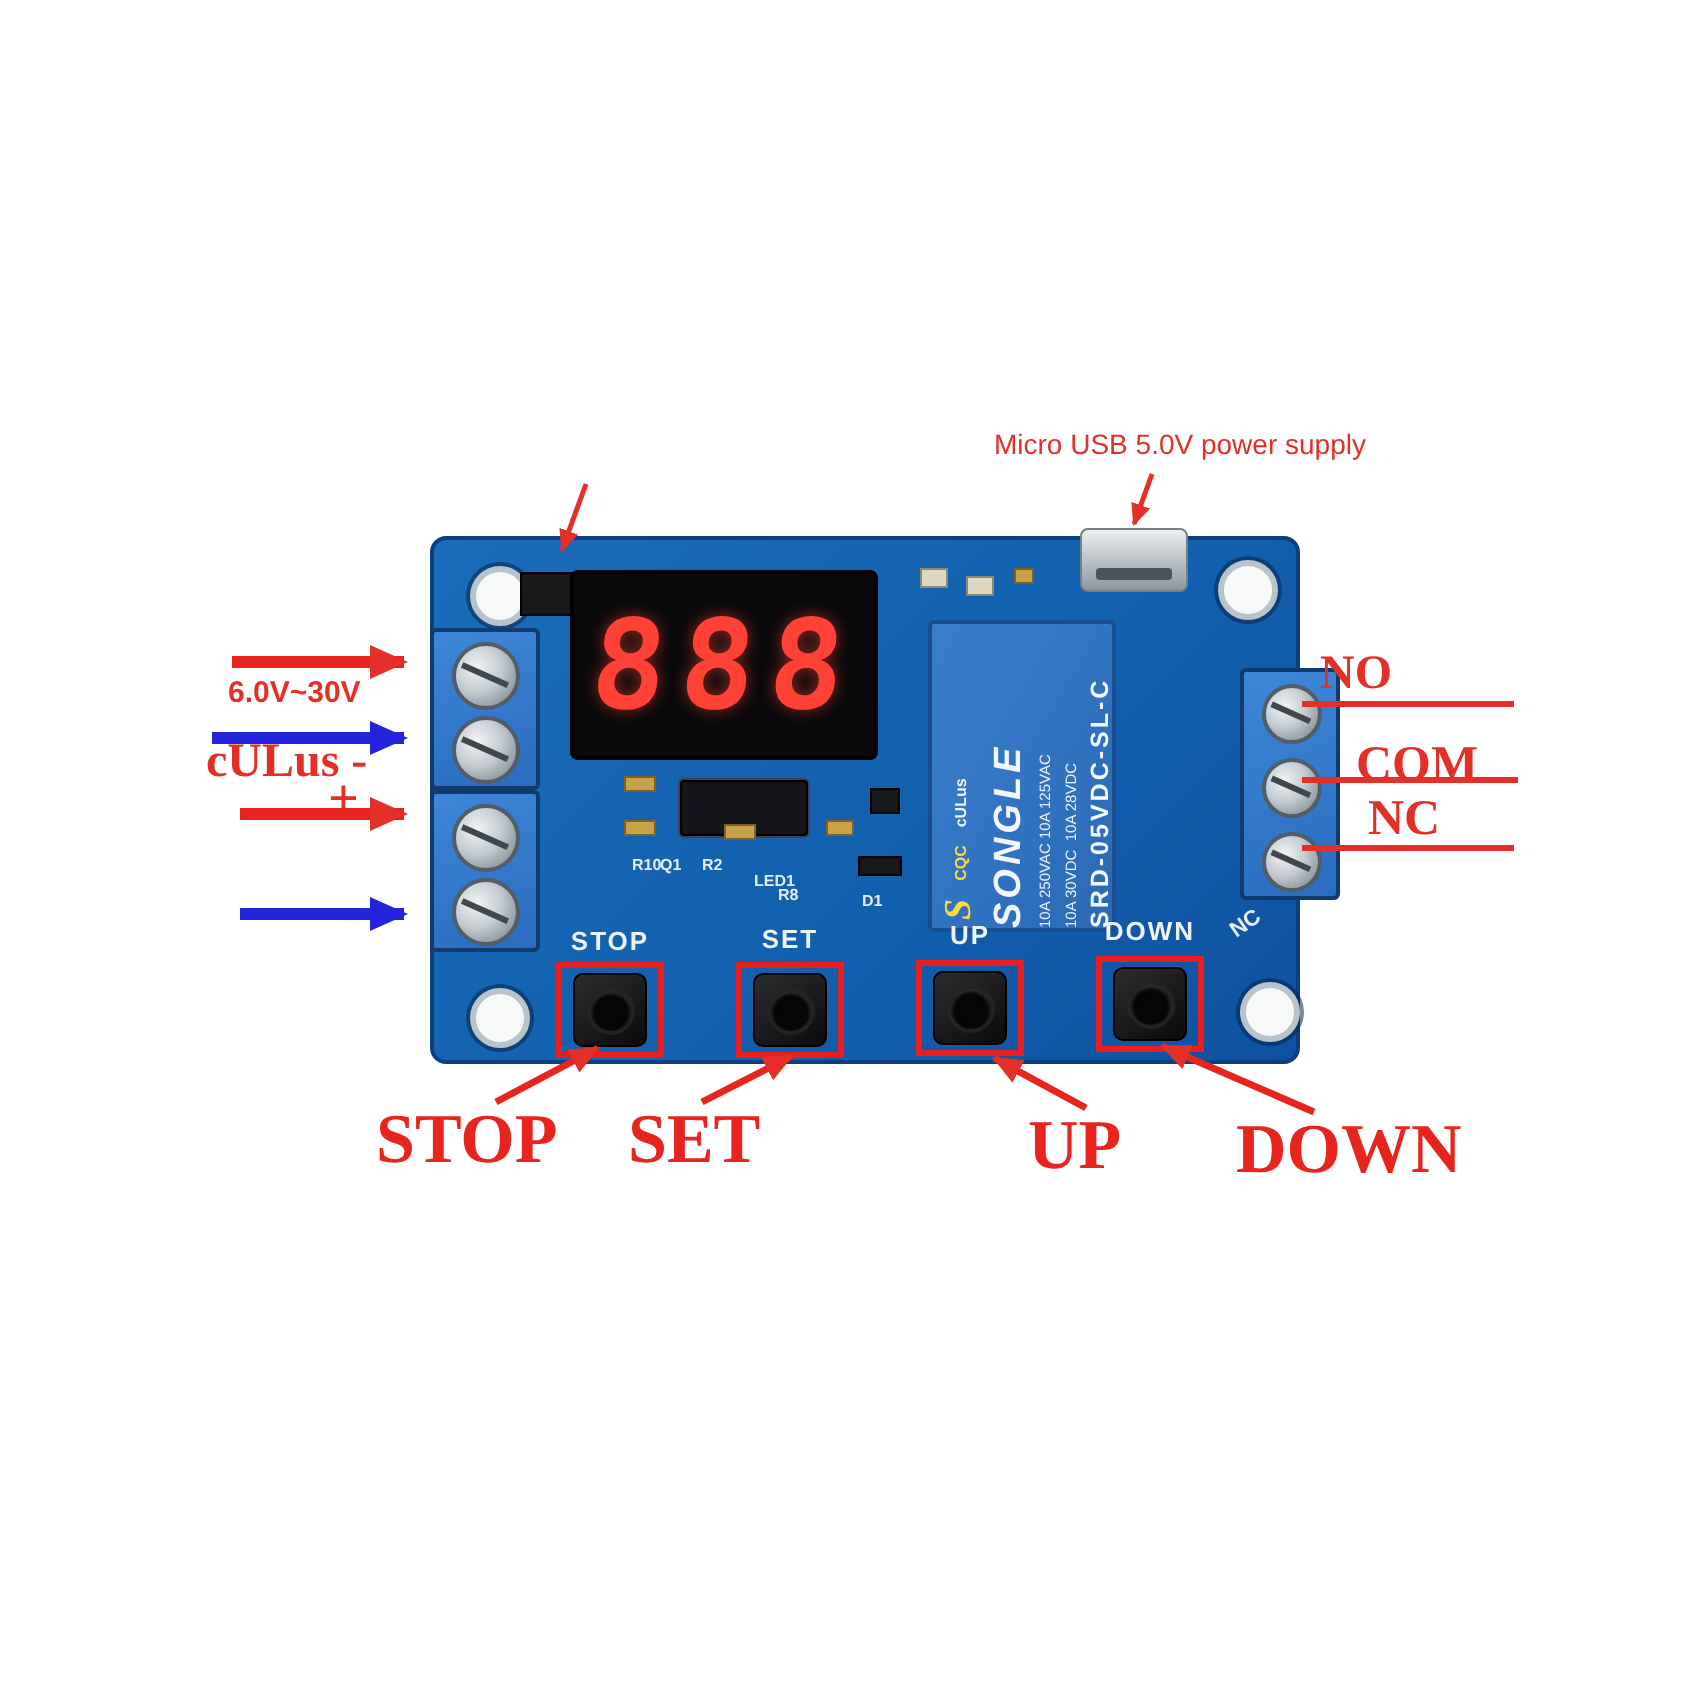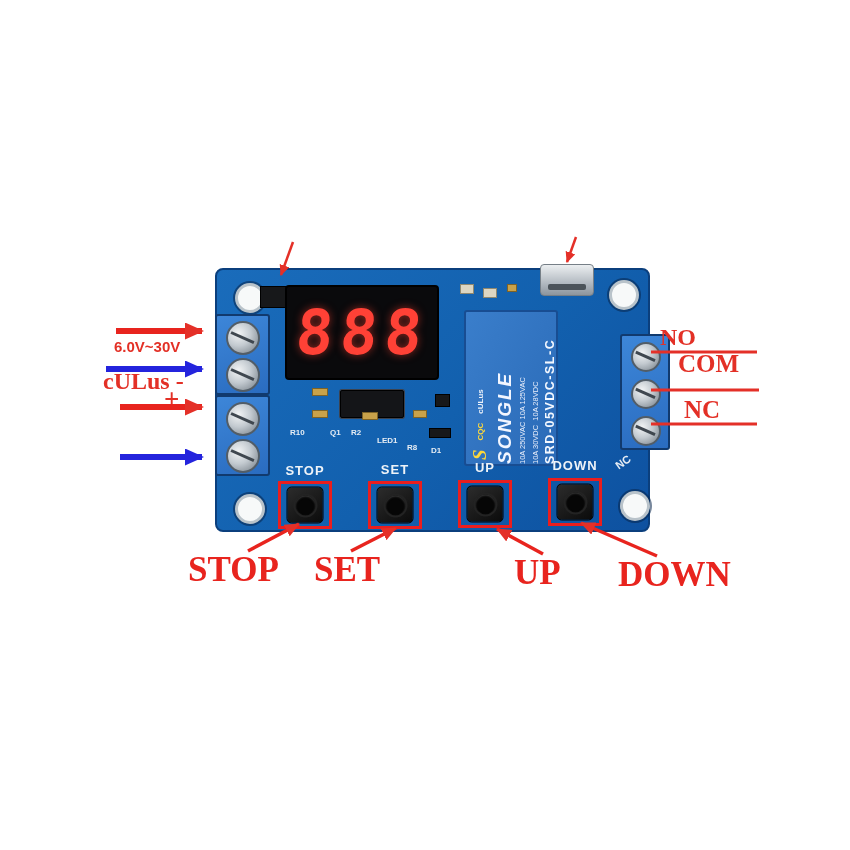--- a/index.html
+++ b/index.html
@@ -121,25 +121,25 @@
     <div class="usb"></div>
 
     <div class="ic"></div>
     <div class="smd" style="left:95px;top:118px;width:16px;height:8px"></div>
     <div class="smd" style="left:95px;top:140px;width:16px;height:8px"></div>
     <div class="smd" style="left:145px;top:142px;width:16px;height:8px"></div>
     <div class="smd" style="left:196px;top:140px;width:14px;height:8px"></div>
     <div class="smd dark" style="left:218px;top:124px;width:15px;height:13px"></div>
     <div class="smd dark" style="left:212px;top:158px;width:22px;height:10px"></div>
 
-    <span class="clabel" style="left:73px;top:158px">R10</span>
+    <span class="clabel" style="left:99px;top:158px">R10</span>
     <span class="clabel" style="left:113px;top:158px">Q1</span>
     <span class="clabel" style="left:134px;top:158px">R2</span>
     <span class="clabel" style="left:160px;top:166px">LED1</span>
-    <span class="clabel" style="left:190px;top:173px">R8</span>
+    <span class="clabel" style="left:172px;top:173px">R8</span>
     <span class="clabel" style="left:214px;top:176px">D1</span>
     <span class="silk-nc" style="left:398px;top:186px">NC</span>
 
     <span class="silk" style="left:61px;top:193px">STOP</span>
     <span class="silk" style="left:151px;top:192px">SET</span>
     <span class="silk" style="left:241px;top:190px">UP</span>
     <span class="silk" style="left:331px;top:188px">DOWN</span>
 
     <div class="btn-hl" style="left:61px;top:211px">
       <div class="tact"></div>
@@ -148,28 +148,29 @@
       <div class="tact"></div>
     </div>
     <div class="btn-hl" style="left:241px;top:210px">
       <div class="tact"></div>
     </div>
     <div class="btn-hl" style="left:331px;top:208px">
       <div class="tact"></div>
     </div>
   </div>
 
+  <div class="ann" style="left:497px;top:214px;font-size:14px">Micro USB 5.0V power supply</div>
 
   <div class="ann" style="left:114px;top:338px;font-size:15px;font-weight:bold">6.0V~30V</div>
   <div class="ann serifb" style="left:103px;top:368px;font-size:24px">cULus -</div>
   <div class="ann serifb" style="left:164px;top:384px;font-size:27px">+</div>
   <div class="ann serifb" style="left:170px;top:438px;font-size:31px">-</div>
 
   <div class="ann serifb" style="left:660px;top:324px;font-size:24px">NO</div>
-  <div class="ann serifb" style="left:678px;top:350px;font-size:25px">COM</div>
+  <div class="ann serifb" style="left:678px;top:369px;font-size:25px">COM</div>
   <div class="ann serifb" style="left:684px;top:396px;font-size:25px">NC</div>
 
   <div class="ann serifb" style="left:188px;top:550px;font-size:35px;color:#e8241e">STOP</div>
   <div class="ann serifb" style="left:314px;top:550px;font-size:35px;color:#e8241e">SET</div>
   <div class="ann serifb" style="left:514px;top:553px;font-size:35px;color:#e8241e">UP</div>
   <div class="ann serifb" style="left:618px;top:555px;font-size:35px;color:#e8241e">DOWN</div>
 
   <svg class="overlay" width="850" height="850" viewBox="0 0 850 850">
     <defs>
       <marker id="arS" markerUnits="userSpaceOnUse" markerWidth="11" markerHeight="10" refX="10" refY="5" orient="auto">

